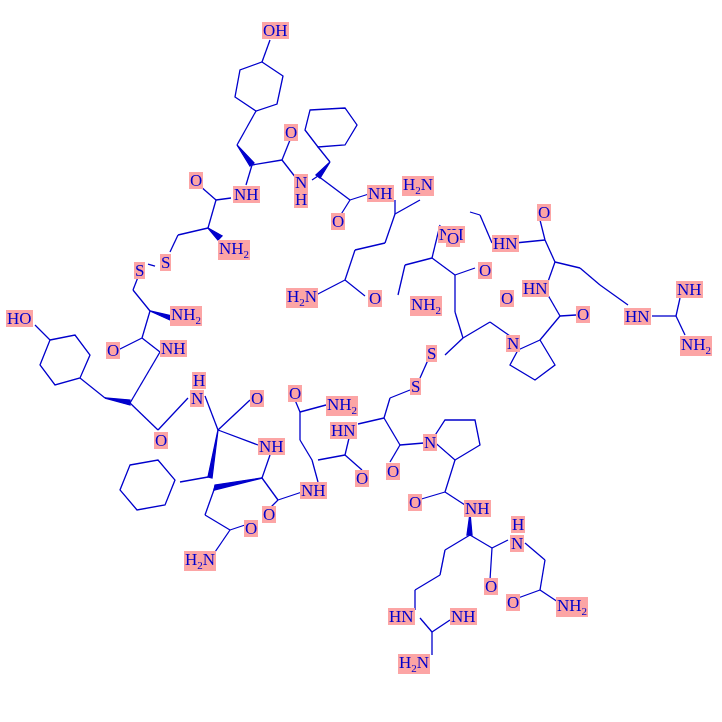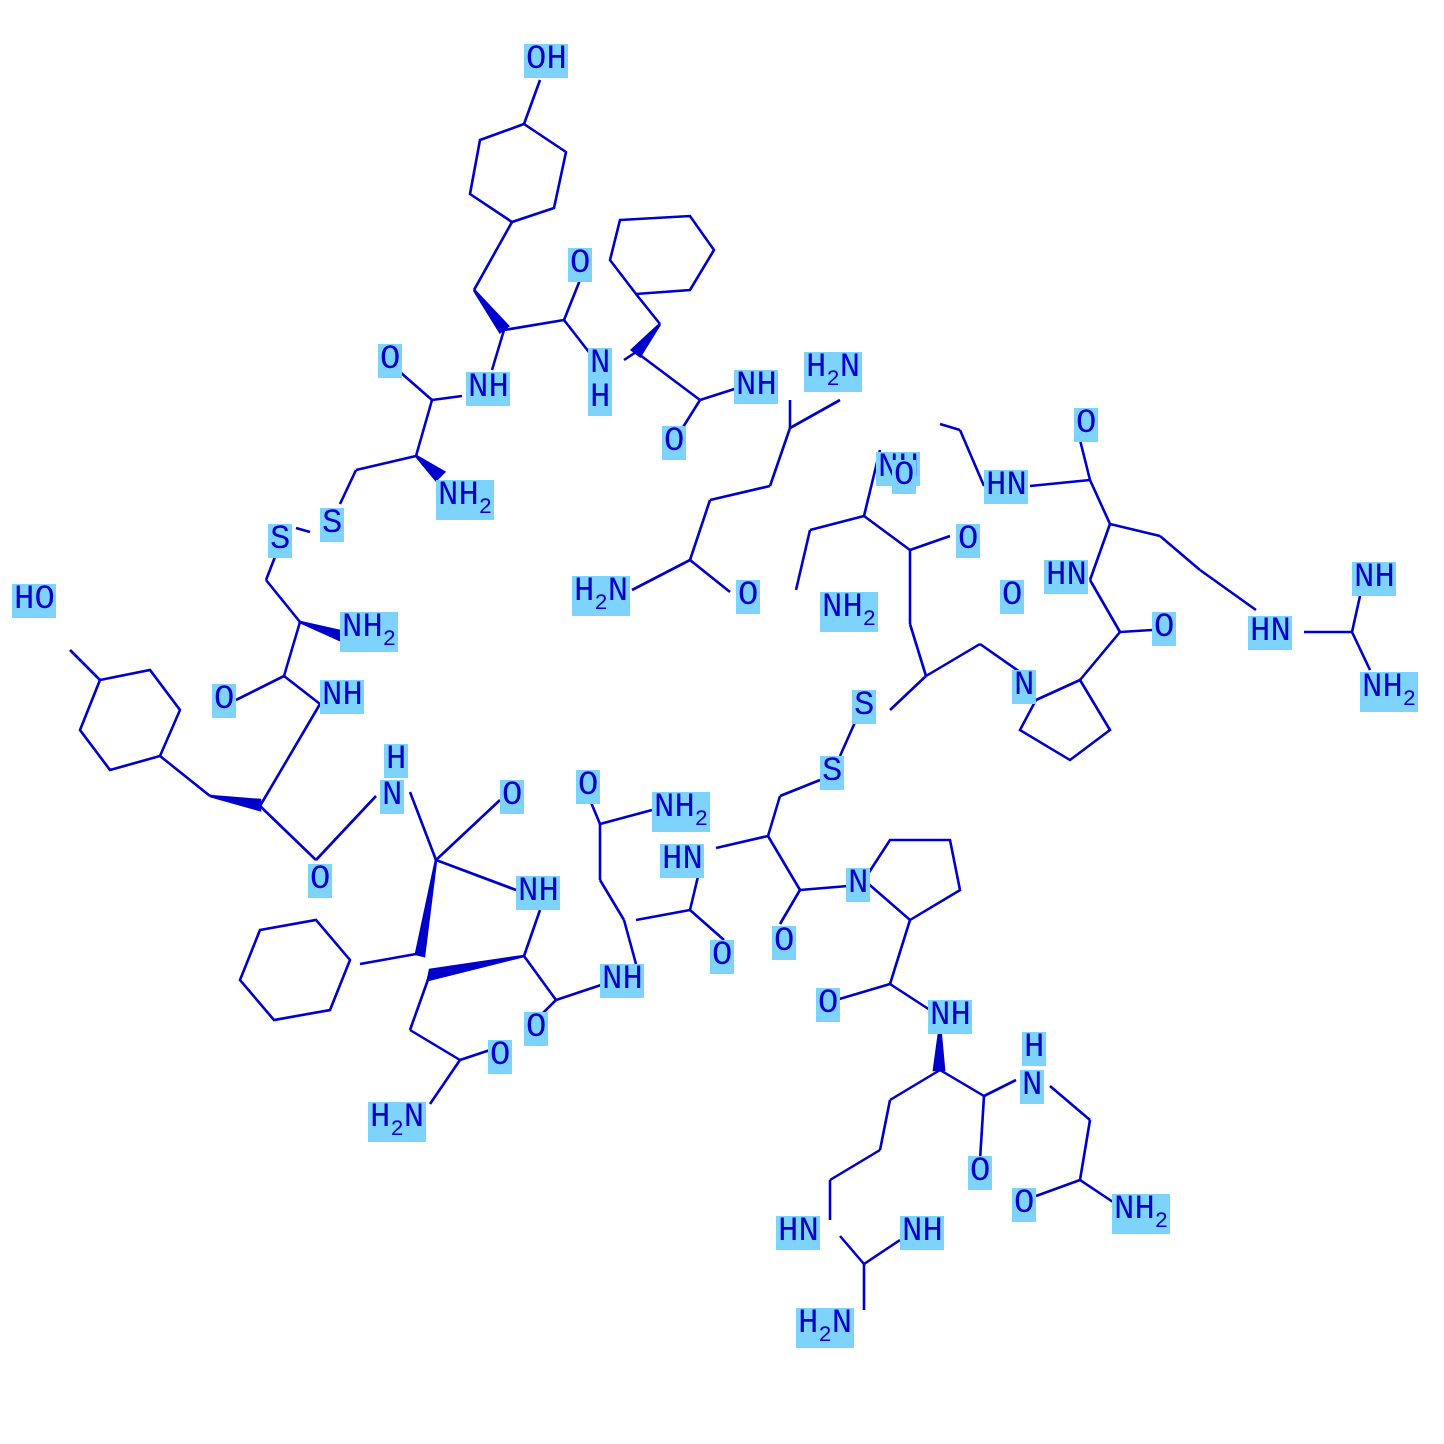--- a/index.html
+++ b/index.html
@@ -1,18 +1,18 @@
 <!DOCTYPE html>
 <html><head>
 <meta charset="utf-8">
 <style>
 html,body{margin:0;padding:0;background:#fff;}
 #stage{position:relative;width:722px;height:722px;overflow:hidden;background:#fff;}
 svg{position:absolute;left:0;top:0;}
-.lbl{position:absolute;font-family:Liberation Mono, monospace;font-size:17px;color:#0000cc;line-height:1;background:#7dd3fc;padding:0 1px;white-space:nowrap;}
+.lbl{position:absolute;font-family:Liberation Serif, serif;font-size:17px;color:#0000cc;line-height:1;background:#fca5a5;padding:0 1px;white-space:nowrap;}
 .lbl sub{font-size:11px;}
 </style>
 </head>
 <body>
 
 <div id="stage">
 <svg width="722" height="722" viewBox="0 0 722 722" stroke="#0000cc" stroke-width="1.3" fill="none">
 
   <polygon points="262,62 283,76 277,104 256,111 235,97 240,70"></polygon>
   <line x1="262" y1="62" x2="270" y2="40"></line>
@@ -165,21 +165,21 @@
 <div class="lbl" style="left:368px;top:290px">O</div>
 <div class="lbl" style="left:410px;top:296px">NH<sub>2</sub></div>
 <div class="lbl" style="left:478px;top:262px">O</div>
 <div class="lbl" style="left:522px;top:280px">HN</div>
 <div class="lbl" style="left:500px;top:290px">O</div>
 <div class="lbl" style="left:576px;top:306px">O</div>
 <div class="lbl" style="left:676px;top:281px">NH</div>
 <div class="lbl" style="left:624px;top:308px">HN</div>
 <div class="lbl" style="left:680px;top:336px">NH<sub>2</sub></div>
 <div class="lbl" style="left:506px;top:335px">N</div>
-<div class="lbl" style="left:6px;top:292px">HO</div>
+<div class="lbl" style="left:6px;top:310px">HO</div>
 <div class="lbl" style="left:170px;top:306px">NH<sub>2</sub></div>
 <div class="lbl" style="left:106px;top:342px">O</div>
 <div class="lbl" style="left:160px;top:340px">NH</div>
 <div class="lbl" style="left:426px;top:345px">S</div>
 <div class="lbl" style="left:410px;top:378px">S</div>
 <div class="lbl" style="left:190px;top:390px">N</div>
 <div class="lbl" style="left:192px;top:372px">H</div>
 <div class="lbl" style="left:250px;top:390px">O</div>
 <div class="lbl" style="left:288px;top:385px">O</div>
 <div class="lbl" style="left:326px;top:396px">NH<sub>2</sub></div>

